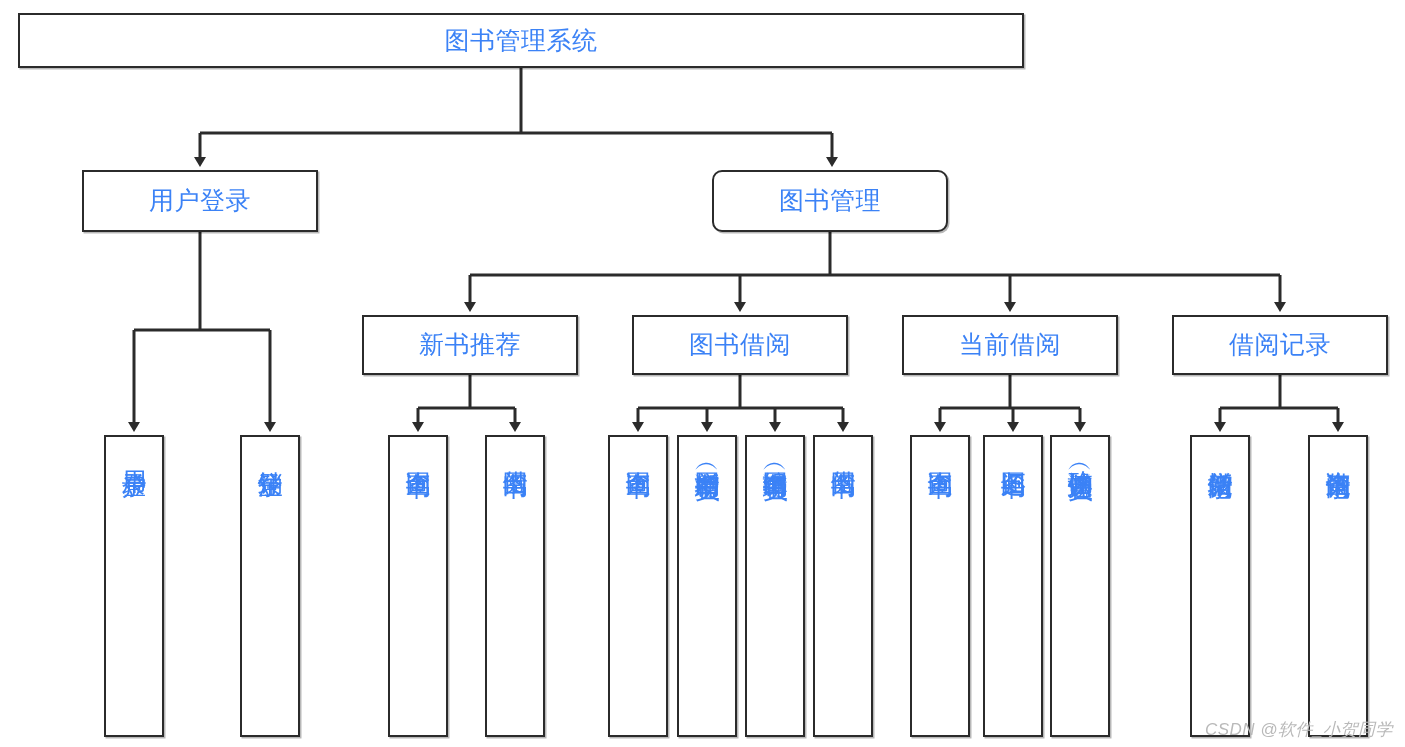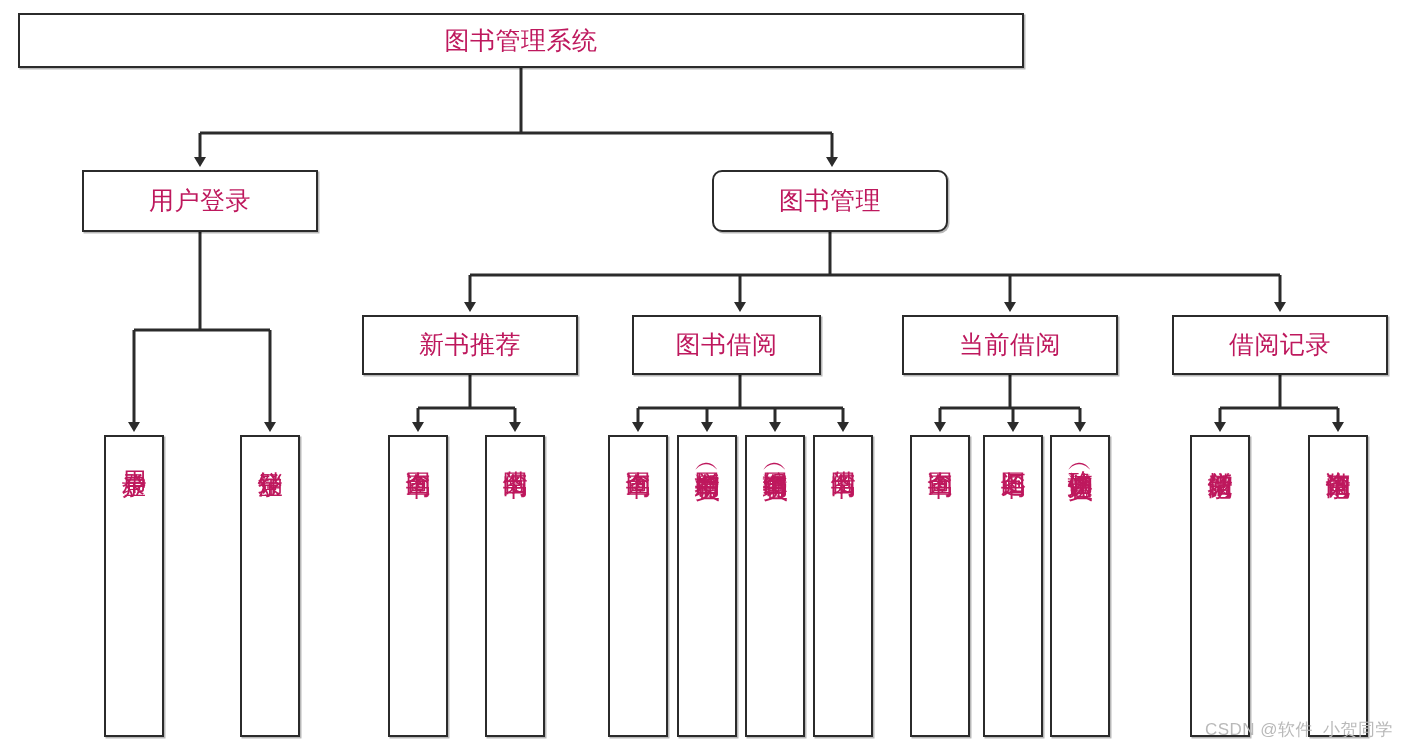--- a/index.html
+++ b/index.html
@@ -26,21 +26,21 @@
     pointer-events: none;
   }
   .node {
     position: absolute;
     box-sizing: border-box;
     border: 2px solid #2b2b2b;
     background: #ffffff;
     display: flex;
     align-items: center;
     justify-content: center;
-    color: #be185d;
+    color: #3b82f6;
     box-shadow: 1.5px 1.5px 0 rgba(0,0,0,0.28);
   }
   .node-label {
     display: block;
     text-align: center;
     line-height: 1.18;
     white-space: nowrap;
   }
   .node.horiz .node-label {
     font-size: 25px;
@@ -63,20 +63,21 @@
     white-space: nowrap;
   }
   .watermark {
     position: absolute;
     right: 12px;
     bottom: 6px;
     font-size: 17px;
     color: #b9b9b9;
     letter-spacing: 0.5px;
     white-space: nowrap;
+    font-style: italic;
   }
 </style>
 </head>
 <body>
 
 <div id="canvas">
 
   <svg id="wires" viewBox="0 0 1405 747">
     <defs>
       <marker id="arrow" markerWidth="10" markerHeight="12" refX="1" refY="6" orient="auto" markerUnits="userSpaceOnUse">
@@ -134,21 +135,21 @@
   <div class="node horiz" style="left: 82px; top: 170px; width: 236px; height: 62px;">
     <span class="node-label">用户登录</span>
   </div>
   <div class="node horiz" style="left: 712px; top: 170px; width: 236px; height: 62px; border-radius: 10px;">
     <span class="node-label">图书管理</span>
   </div>
 
   <div class="node horiz" style="left: 362px; top: 315px; width: 216px; height: 60px; justify-content: center;">
     <span class="node-label">新书推荐</span>
   </div>
-  <div class="node horiz" style="left: 632px; top: 315px; width: 189px; height: 60px;">
+  <div class="node horiz" style="left: 632px; top: 315px; width: 216px; height: 60px;">
     <span class="node-label">图书借阅</span>
   </div>
   <div class="node horiz" style="left: 902px; top: 315px; width: 216px; height: 60px;">
     <span class="node-label">当前借阅</span>
   </div>
   <div class="node horiz" style="left: 1172px; top: 315px; width: 216px; height: 60px;">
     <span class="node-label">借阅记录</span>
   </div>
 
   <div class="node vert" style="left: 104px; top: 435px; width: 60px; height: 302px;">

